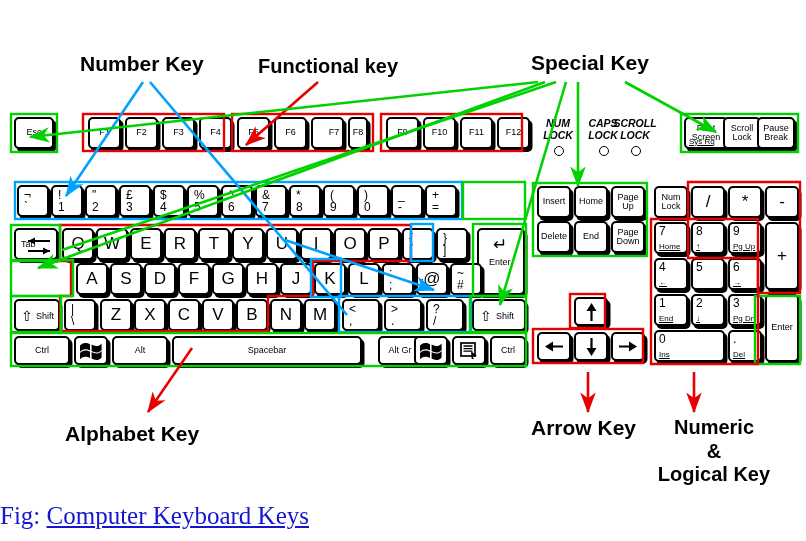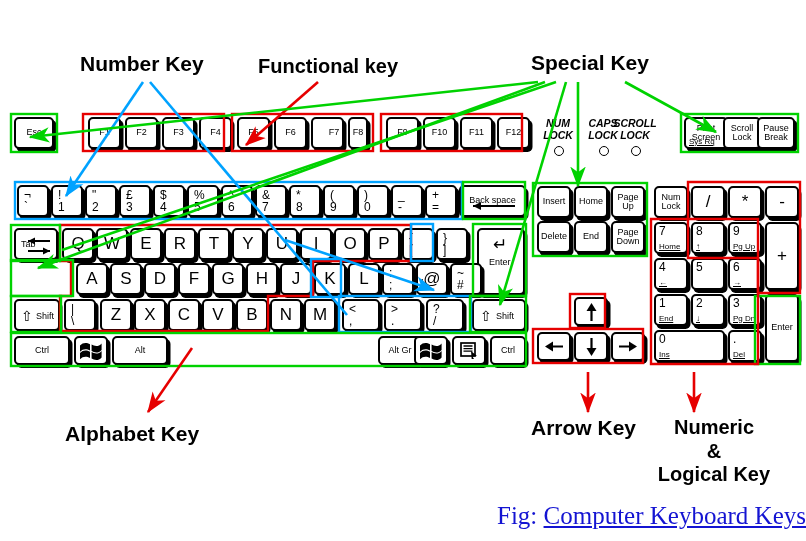--- a/index.html
+++ b/index.html
@@ -9,21 +9,21 @@
   
   .anno{position:absolute;font-weight:bold;color:#000;white-space:pre;line-height:1.18;}
   #anno-number{left:80px;  top:52px; font-size:21px;}
   #anno-functional{left:258px;top:55px; font-size:20px;}
   #anno-special{left:531px;top:51px; font-size:21px;}
   #anno-alphabet{left:65px; top:422px;font-size:21px;}
   #anno-arrow{left:531px;  top:416px;font-size:21px;}
   #anno-numeric{left:653px;top:416px;font-size:20px;text-align:center;width:122px;}
 
   
-  #caption{position:absolute;left:0;top:502px;width:806px;text-align:right;
+  #caption{position:absolute;left:0;top:502px;width:806px;text-align:left;
            font-family:"Liberation Serif",serif;font-size:25px;color:#1414d2;}
   #caption .link{text-decoration:underline;}
 
   
   #overlay{position:absolute;left:0;top:0;width:806px;height:541px;pointer-events:none;}
 
   
   #kb{position:absolute;left:0;top:0;width:806px;height:400px;}
 
   .key{position:absolute;box-sizing:border-box;background:#fff;
@@ -177,27 +177,20 @@
         <span class="u">_</span>
         <span class="l">-</span>
       </span>
     </div>
     <div class="key" style="left: 425px; top: 185px; width: 32px; height: 32px;">
       <span class="dual">
         <span class="u">+</span>
         <span class="l">=</span>
       </span>
     </div>
-    <div class="key" style="left: 459px; top: 185px; width: 67px; height: 32px;">
-      <span class="lbl-sm">Back space</span>
-      <svg width="46" height="11" style="position:absolute;left:10px;bottom:3px">
-        <line x1="2" y1="5" x2="44" y2="5" stroke="#000" stroke-width="2"></line>
-        <path d="M2,5 L10,1 L10,9 z" fill="#000"></path>
-      </svg>
-    </div>
     <div class="key" style="left: 14px; top: 228px; width: 44px; height: 32px; text-align: center;">
       <span style="position:absolute;left:5px;top:10px;font-size:9px">Tab</span>
       <svg width="26" height="22" style="position:absolute;right:4px;top:5px">
         <line x1="2" y1="6" x2="24" y2="6" stroke="#000" stroke-width="1.8"></line>
         <path d="M2,6 L9,2.5 L9,9.5 z" fill="#000"></path>
         <line x1="2" y1="16" x2="24" y2="16" stroke="#000" stroke-width="1.8"></line>
         <path d="M24,16 L17,12.5 L17,19.5 z" fill="#000"></path>
       </svg>
     </div>
     <div class="key" style="left: 62px; top: 228px; width: 32px; height: 32px;">
@@ -348,20 +341,23 @@
     <div class="key" style="left: 74px; top: 336px; width: 34px; height: 29px;">
       <svg width="24" height="19" viewBox="0 0 24 19">
         <path d="M1,4.5 C4,1 8,1.5 11,3.2 L11,9.5 C8,7.8 4,7.3 1,10.8 Z" fill="#000"></path>
         <path d="M12.6,3.6 C15.6,5.4 19.6,5.9 22.6,2.4 L22.6,8.9 C19.6,12.4 15.6,11.9 12.6,10.1 Z" fill="#000"></path>
         <path d="M1,12 C4,8.5 8,9 11,10.7 L11,17 C8,15.3 4,14.8 1,18.3 Z" fill="#000"></path>
         <path d="M12.6,11.1 C15.6,12.9 19.6,13.4 22.6,9.9 L22.6,16.4 C19.6,19.9 15.6,19.4 12.6,17.6 Z" fill="#000"></path>
       </svg>
     </div>
     <div class="key" style="left: 112px; top: 336px; width: 56px; height: 29px;">
       <span class="lbl-sm">Alt</span>
+    </div>
+    <div class="key" style="left: 172px; top: 336px; width: 190px; height: 29px;">
+      <span class="lbl-sm">Spacebar</span>
     </div>
     <div class="key" style="left: 378px; top: 336px; width: 44px; height: 29px;">
       <span class="lbl-sm">Alt Gr</span>
     </div>
     <div class="key" style="left: 414px; top: 336px; width: 34px; height: 29px;">
       <svg width="24" height="19" viewBox="0 0 24 19">
         <path d="M1,4.5 C4,1 8,1.5 11,3.2 L11,9.5 C8,7.8 4,7.3 1,10.8 Z" fill="#000"></path>
         <path d="M12.6,3.6 C15.6,5.4 19.6,5.9 22.6,2.4 L22.6,8.9 C19.6,12.4 15.6,11.9 12.6,10.1 Z" fill="#000"></path>
         <path d="M1,12 C4,8.5 8,9 11,10.7 L11,17 C8,15.3 4,14.8 1,18.3 Z" fill="#000"></path>
         <path d="M12.6,11.1 C15.6,12.9 19.6,13.4 22.6,9.9 L22.6,16.4 C19.6,19.9 15.6,19.4 12.6,17.6 Z" fill="#000"></path>

